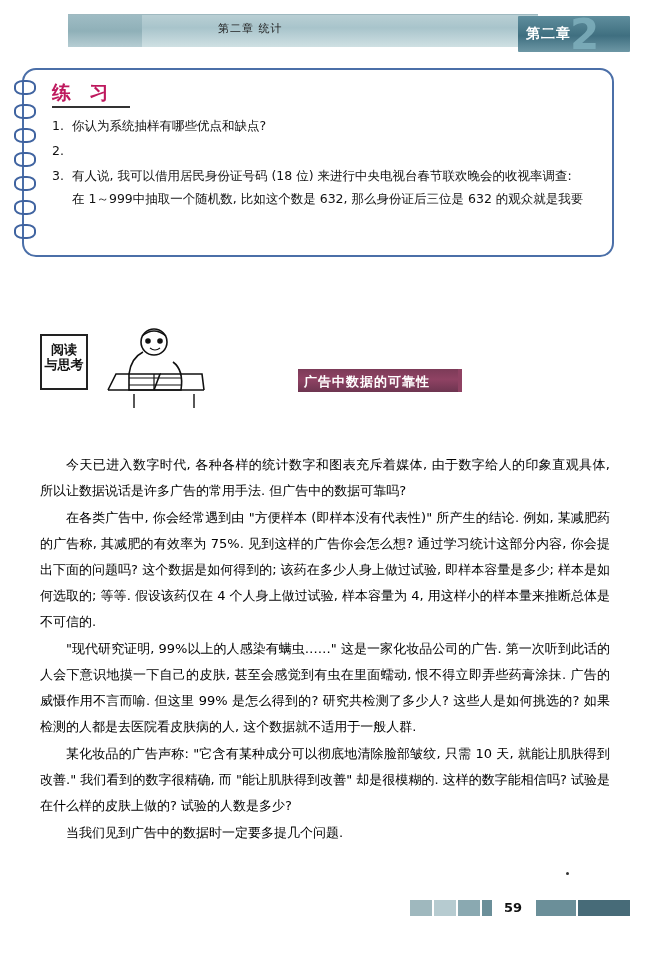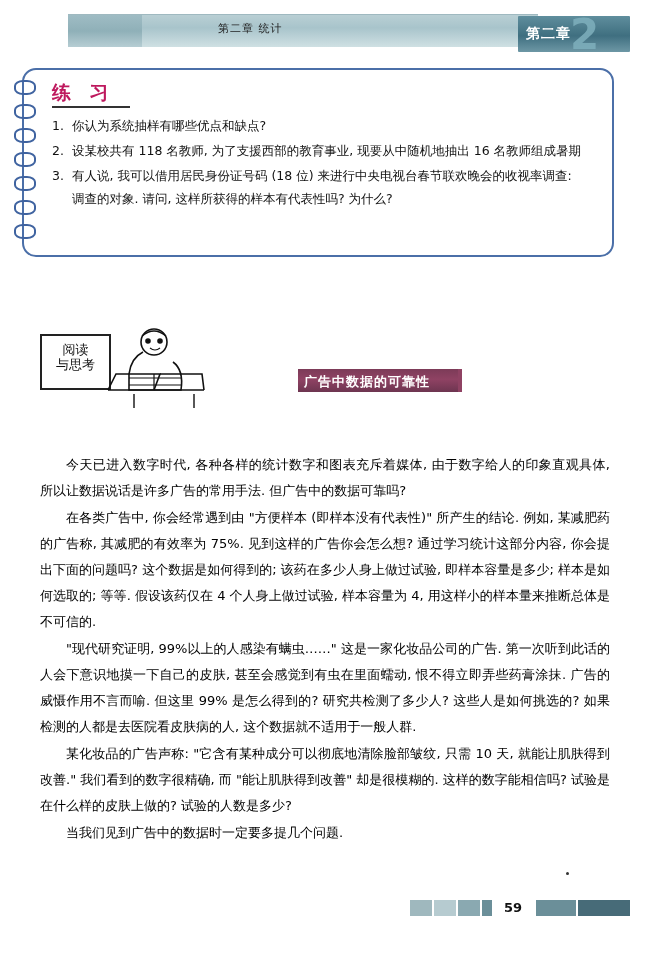--- a/index.html
+++ b/index.html
@@ -151,25 +151,25 @@
     position: absolute;
     top: 322px;
     left: 40px;
     width: 180px;
     height: 92px;
   }
   .reading-badge {
     position: absolute;
     top: 12px;
     left: 0;
-    width: 71px;
+    width: 48px;
     height: 56px;
     border: 2px solid #222;
     font-size: 13px;
-    font-weight: normal;
+    font-weight: bold;
     line-height: 1.15;
     text-align: center;
     padding-top: 7px;
     box-sizing: border-box;
     letter-spacing: 0;
     color: #111;
   }
   .reading-person {
     position: absolute;
     top: 0;
@@ -294,28 +294,27 @@
   <div class="ex-list">
     <div class="ex-item">
       <span class="ex-num">1.</span>
       <span class="ex-text">
         <span class="indent">你认为系统抽样有哪些优点和缺点?</span>
       </span>
     </div>
     <div class="ex-item">
       <span class="ex-num">2.</span>
       <span class="ex-text">
-        <span class="indent">设某校共有 118 名教师, 为了支援西部的教育事业, 现要从中随机地抽出 16 名教师组成暑期</span>
       </span>
     </div>
     <div class="ex-item">
       <span class="ex-num">3.</span>
       <span class="ex-text">
         <span class="indent">有人说, 我可以借用居民身份证号码 (18 位) 来进行中央电视台春节联欢晚会的收视率调查:</span>
-        <span class="indent">调查的对象. 请问, 这样所获得的样本有代表性吗? 为什么?</span>
+        <span class="indent">在 1～999中抽取一个随机数, 比如这个数是 632, 那么身份证后三位是 632 的观众就是我要</span>
       </span>
     </div>
   </div>
 </div>
 
 <div class="reading-icon">
   <div class="reading-badge">阅读<br>与思考</div>
   <div class="reading-person">
     <svg width="120" height="90" viewBox="0 0 120 90">
       <g fill="none" stroke="#111" stroke-width="1.6">

